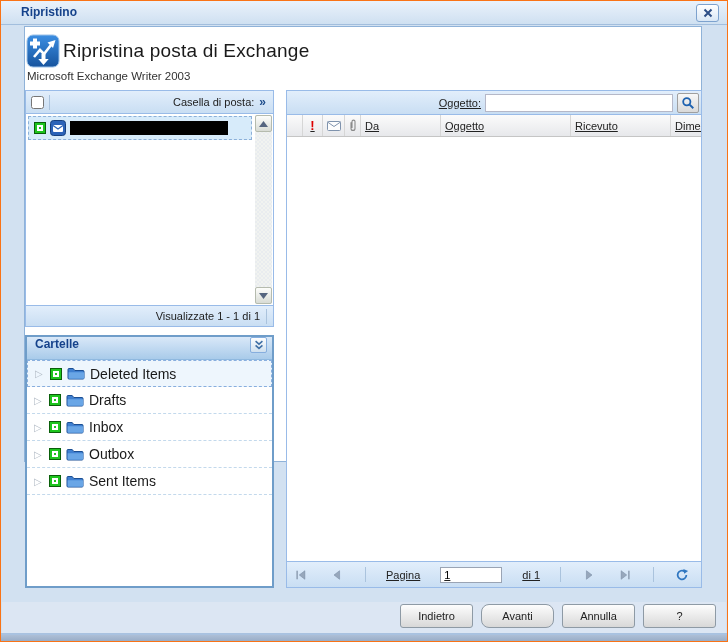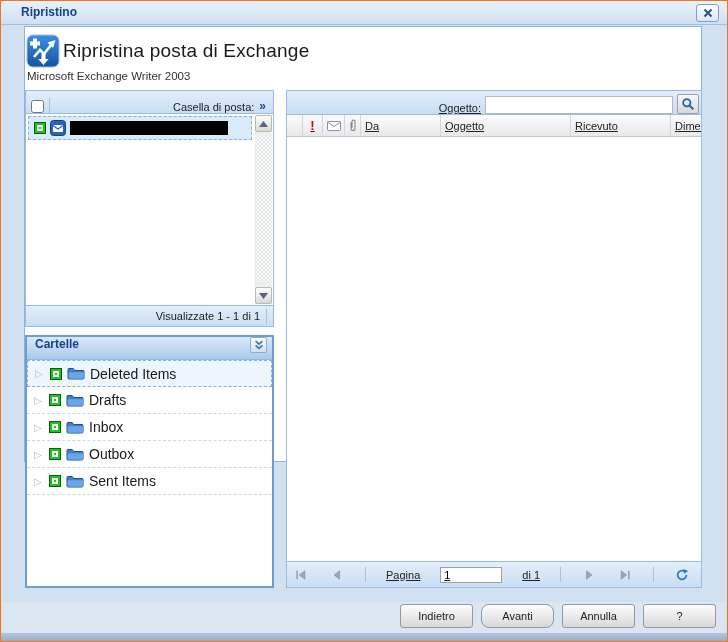--- a/index.html
+++ b/index.html
@@ -40,21 +40,21 @@
   .hdr-title {
     position:absolute; left:38px; top:13px;
     font-size:19px; color:#1a1a1a; letter-spacing:0.2px;
   }
   .hdr-sub { position:absolute; left:2px; top:43px; font-size:11.5px; color:#333; }
 
   
   .tbar {
     background:linear-gradient(#e2eefb,#c9def3);
     border-bottom:1px solid #99bbe8;
-    display:flex; align-items:flex-end;
+    display:flex; align-items:center;
   }
   .sep-v { width:1px; height:15px; background:#aac3dd; }
 
   
   .mailbox-panel {
     position:absolute; left:0px; top:63px; width:249px; height:237px;
     border:1px solid #99bbe8; background:#fff;
   }
   .mailbox-tbar { height:23px; padding:0 5px; gap:5px; }
   .mailbox-tbar input[type=checkbox]{ width:13px; height:13px; }

